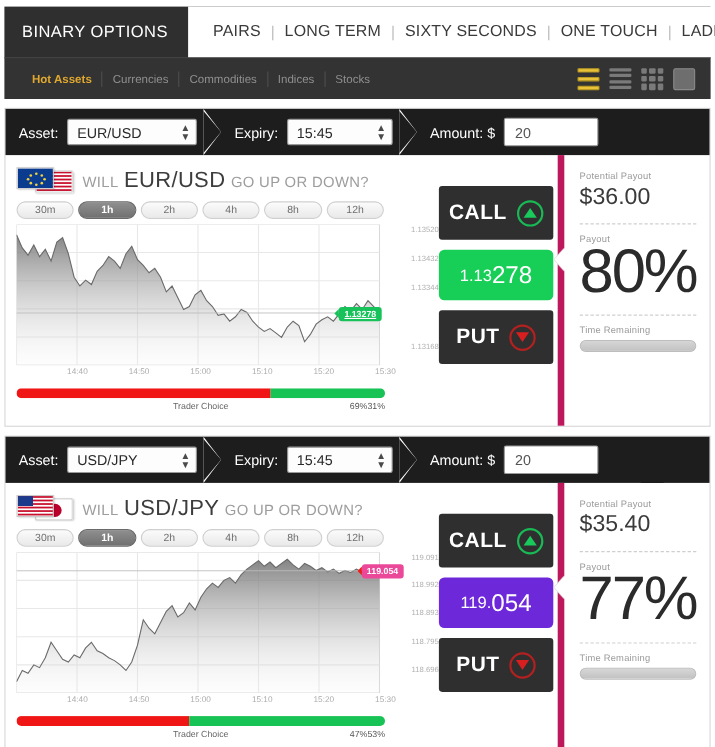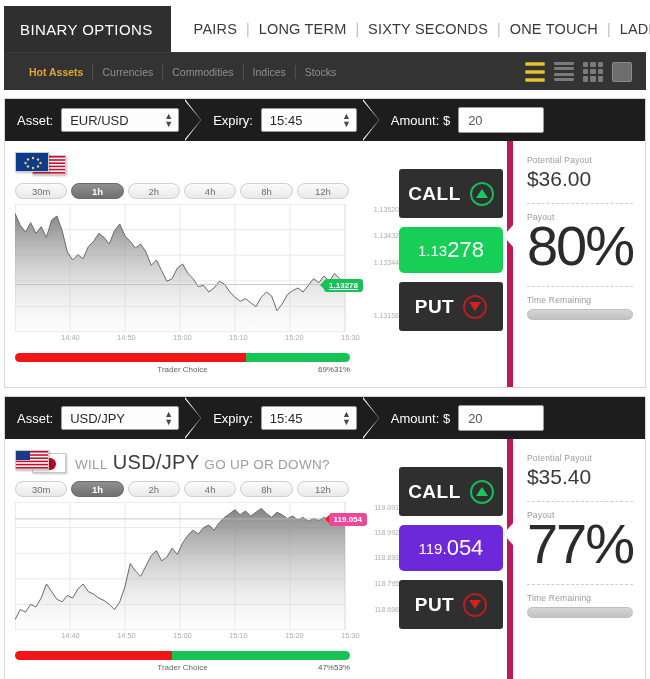--- a/index.html
+++ b/index.html
@@ -272,20 +272,25 @@
                   <rect y="6.4" width="34" height="1.6"></rect>
                     <rect y="9.6" width="34" height="1.6"></rect>
                   <rect y="12.8" width="34" height="1.6"></rect>
                     <rect y="16" width="34" height="1.6"></rect>
                   <rect y="18.4" width="34" height="1.6"></rect>
                 </g>
                 <rect width="14" height="9" fill="#1b3a8c"></rect>
               </svg>
             </div>
           </div>
+          <div class="qtext">
+            <span class="sm">WILL</span>
+            <b>EUR/USD</b>
+            <span class="sm">GO UP OR DOWN?</span>
+          </div>
         </div>
 
         <div class="tfrow">
           <div class="tf">30m</div>
           <div class="tf active">1h</div>
           <div class="tf">2h</div>
           <div class="tf">4h</div>
           <div class="tf">8h</div>
           <div class="tf">12h</div>
         </div>
@@ -309,21 +314,21 @@
               <line y1="76.80000000000001" y2="76.80000000000001" x1="0" x2="330" stroke="#e8e8e8"></line>
               <line y1="102.4" y2="102.4" x1="0" x2="330" stroke="#e8e8e8"></line>
               <path d="M0,9.333333333329506 L0.00,9.33 L5.24,21.33 L10.48,28.00 L15.71,18.67 L20.95,29.33 L26.19,22.67 L31.43,33.33 L36.67,16.00 L41.90,12.00 L47.14,26.67 L52.38,48.00 L57.62,56.00 L62.86,50.67 L68.10,54.67 L73.33,42.67 L78.57,37.33 L83.81,29.33 L89.05,33.33 L94.29,40.00 L99.52,26.67 L104.76,20.00 L110.00,32.00 L115.24,37.33 L120.48,44.00 L125.71,40.00 L130.95,48.00 L136.19,61.33 L141.43,56.00 L146.67,66.67 L151.90,77.33 L157.14,74.67 L162.38,64.00 L167.62,60.00 L172.86,69.33 L178.10,74.67 L183.33,82.67 L188.57,81.33 L193.81,88.00 L199.05,84.00 L204.29,77.33 L209.52,80.00 L214.76,88.00 L220.00,93.33 L225.24,97.33 L230.48,94.67 L235.71,98.67 L240.95,102.67 L246.19,93.33 L251.43,88.00 L256.67,92.00 L261.90,106.67 L267.14,100.00 L272.38,90.67 L277.62,86.67 L282.86,84.00 L288.10,88.00 L293.33,81.33 L298.57,74.67 L303.81,78.67 L309.05,72.00 L314.29,77.33 L319.52,69.33 L324.76,74.67 L330.00,80.53 L330,128 L0,128 Z" fill="url(#g0)"></path>
               <path d="M0,9.333333333329506 L0.00,9.33 L5.24,21.33 L10.48,28.00 L15.71,18.67 L20.95,29.33 L26.19,22.67 L31.43,33.33 L36.67,16.00 L41.90,12.00 L47.14,26.67 L52.38,48.00 L57.62,56.00 L62.86,50.67 L68.10,54.67 L73.33,42.67 L78.57,37.33 L83.81,29.33 L89.05,33.33 L94.29,40.00 L99.52,26.67 L104.76,20.00 L110.00,32.00 L115.24,37.33 L120.48,44.00 L125.71,40.00 L130.95,48.00 L136.19,61.33 L141.43,56.00 L146.67,66.67 L151.90,77.33 L157.14,74.67 L162.38,64.00 L167.62,60.00 L172.86,69.33 L178.10,74.67 L183.33,82.67 L188.57,81.33 L193.81,88.00 L199.05,84.00 L204.29,77.33 L209.52,80.00 L214.76,88.00 L220.00,93.33 L225.24,97.33 L230.48,94.67 L235.71,98.67 L240.95,102.67 L246.19,93.33 L251.43,88.00 L256.67,92.00 L261.90,106.67 L267.14,100.00 L272.38,90.67 L277.62,86.67 L282.86,84.00 L288.10,88.00 L293.33,81.33 L298.57,74.67 L303.81,78.67 L309.05,72.00 L314.29,77.33 L319.52,69.33 L324.76,74.67 L330.00,80.53" fill="none" stroke="#6a6a6a" stroke-width="1"></path>
               <line x1="0" x2="330" y1="80.53333333333535" y2="80.53333333333535" stroke="#bdbdbd" stroke-width="0.8"></line>
             </svg>
           <div class="ylab" id="y0_0" style="top:2px;">1.13520</div>
           <div class="ylab" id="y0_1" style="top:28px;">1.13432</div>
           <div class="ylab" id="y0_2" style="top:55px;">1.13344</div>
           <div class="ylab" id="y0_3" style="top:108px;">1.13168</div>
-          <div class="ptag up" id="tag0" style="top: 74.5333px; right: 42px; text-decoration: underline;">1.13278</div>
+          <div class="ptag up" id="tag0" style="top: 74.5333px; right: 58px; text-decoration: underline;">1.13278</div>
         </div>
 
         <div class="xaxis">
           <span class="xlab" style="left:22px">14:40</span>
           <span class="xlab" style="left:78px">14:50</span>
           <span class="xlab" style="left:134px">15:00</span>
           <span class="xlab" style="left:190px">15:10</span>
           <span class="xlab" style="left:246px">15:20</span>
           <span class="xlab" style="left:302px">15:30</span>
         </div>

